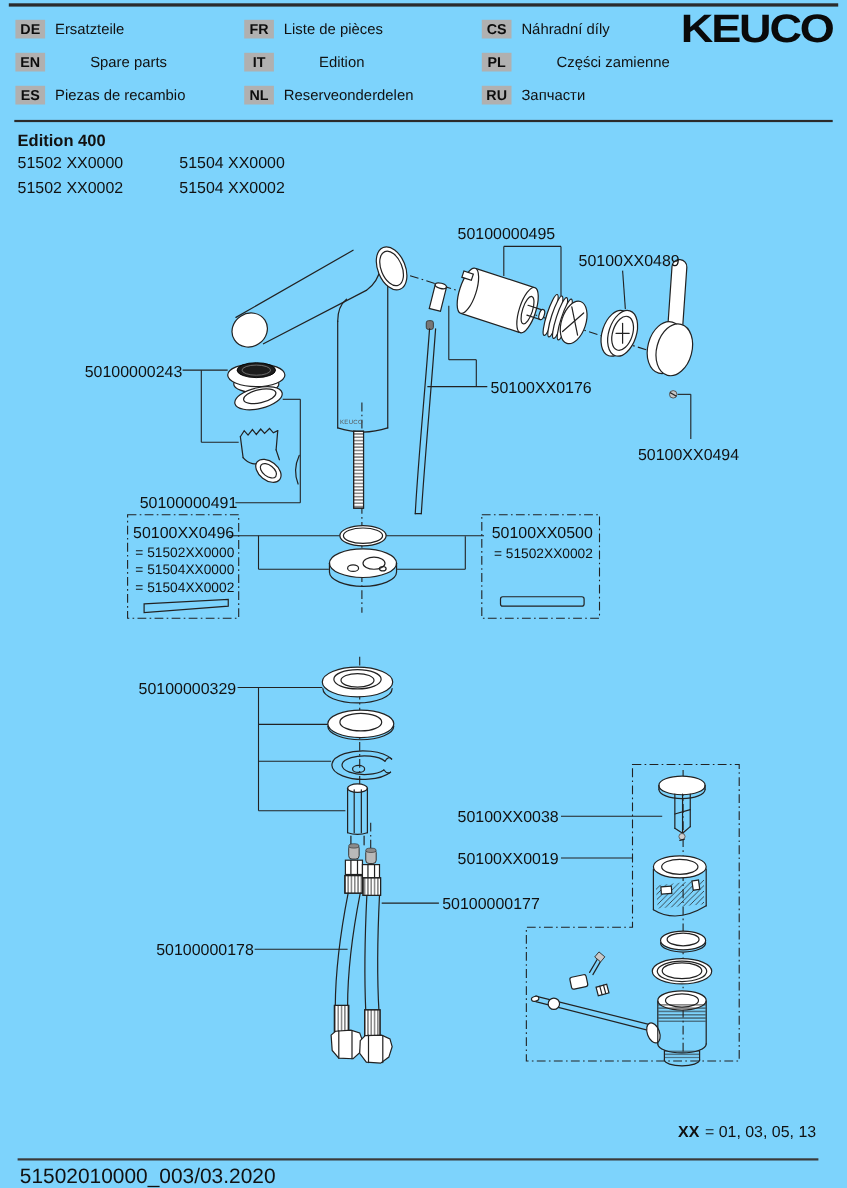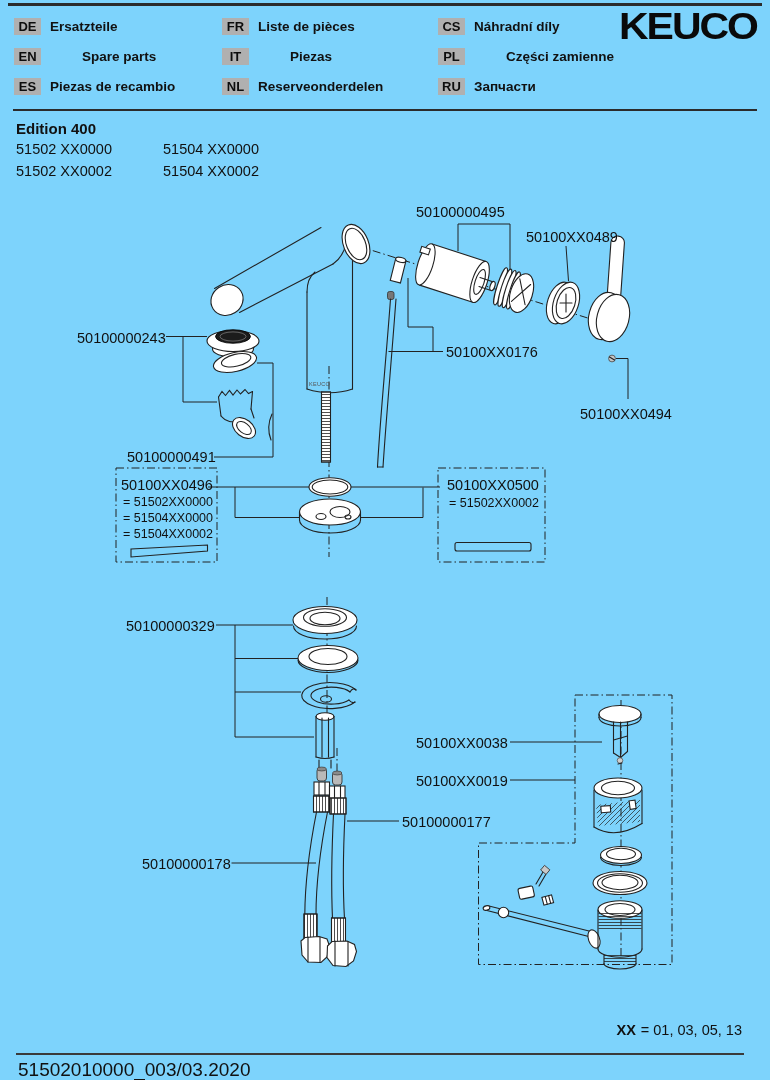--- a/index.html
+++ b/index.html
@@ -5,21 +5,21 @@
   html,body{margin:0;padding:0;background:#e8e8e8;}
   .page{position:relative;width:770px;height:1080px;background:#7dd3fc;overflow:hidden;
         font-family:"Liberation Sans",sans-serif;color:#111;}
   .rule{position:absolute;background:#2b2b2b;}
   .rule.top{left:8px;top:3px;width:754px;height:2.5px;}
   .rule.mid{left:13px;top:109px;width:744px;height:1.5px;}
   .rule.bot{left:16px;top:1053px;width:728px;height:2px;background:#3a3a3a;}
   .lang{position:absolute;display:flex;align-items:center;height:18px;}
   .lang .badge{display:inline-block;width:27px;height:17px;line-height:17px;background:#b0b0b0;
                color:#0d0d0d;font-weight:bold;font-size:13px;text-align:center;}
-  .lang .lbl{margin-left:9px;font-weight:bold;font-size:13.5px;white-space:nowrap;}
+  .lang .lbl{margin-left:9px;font-weight:normal;font-size:13.5px;white-space:nowrap;}
   .c0{left:14px;} .c1{left:222px;} .c2{left:438px;}
   .r0{top:17px;} .r1{top:47px;gap:32px;} .r2{top:77px;}
   .brand{position:absolute;right:13px;top:6px;font-size:41px;font-weight:bold;letter-spacing:-2px;
          transform:scaleY(0.88);transform-origin:top right;color:#0a0a0a;}
   .ed-title{position:absolute;left:16px;top:120px;font-size:15px;font-weight:bold;}
   .model-row{position:absolute;left:16px;font-size:14.5px;}
   .model-row span{position:absolute;white-space:nowrap;top:0;}
   .model-row .m0{left:0;} .model-row .m1{left:147px;}
   .mr1{top:141px;} .mr2{top:163px;}
   .xxnote{position:absolute;right:28px;top:1022px;font-size:14.5px;white-space:nowrap;}
@@ -54,21 +54,21 @@
   <div class="lang c0 r2">
     <span class="badge">ES</span>
     <span class="lbl">Piezas de recambio</span>
   </div>
   <div class="lang c1 r0">
     <span class="badge">FR</span>
     <span class="lbl">Liste de pièces</span>
   </div>
   <div class="lang c1 r1">
     <span class="badge">IT</span>
-    <span class="lbl">Piezas</span>
+    <span class="lbl">Edition</span>
   </div>
   <div class="lang c1 r2">
     <span class="badge">NL</span>
     <span class="lbl">Reserveonderdelen</span>
   </div>
   <div class="lang c2 r0">
     <span class="badge">CS</span>
     <span class="lbl">Náhradní díly</span>
   </div>
   <div class="lang c2 r1">

